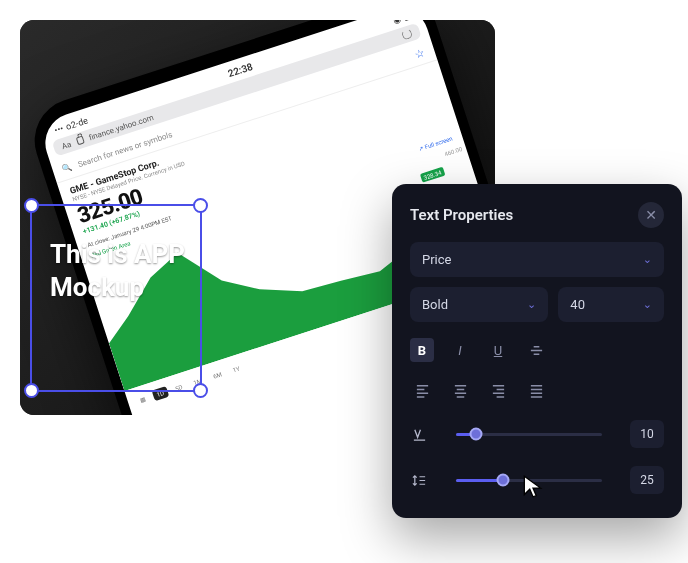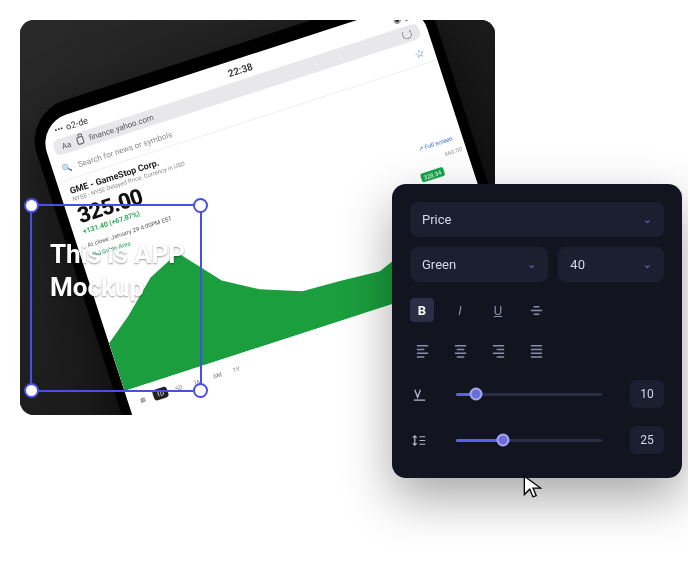--- a/index.html
+++ b/index.html
@@ -132,29 +132,35 @@
 
 <div class="sel-box">
   <div class="txt">This is APP Mockup</div>
   <div class="handle h-tl"></div>
   <div class="handle h-tr"></div>
   <div class="handle h-bl"></div>
   <div class="handle h-br"></div>
 </div>
 
 <div class="panel">
+  <div class="panel-head">
+    <div class="panel-title">Text Properties</div>
+    <div class="close-btn">
+      <span>✕</span>
+    </div>
+  </div>
 
   <div class="select">
     <span>Price</span>
     <span class="chev">⌄</span>
   </div>
 
   <div class="row">
     <div class="select">
-      <span>Green</span>
+      <span>Bold</span>
       <span class="chev">⌄</span>
     </div>
     <div class="select">
       <span>40</span>
       <span class="chev">⌄</span>
     </div>
   </div>
 
   <div class="icon-row">
     <div class="ibtn act">

